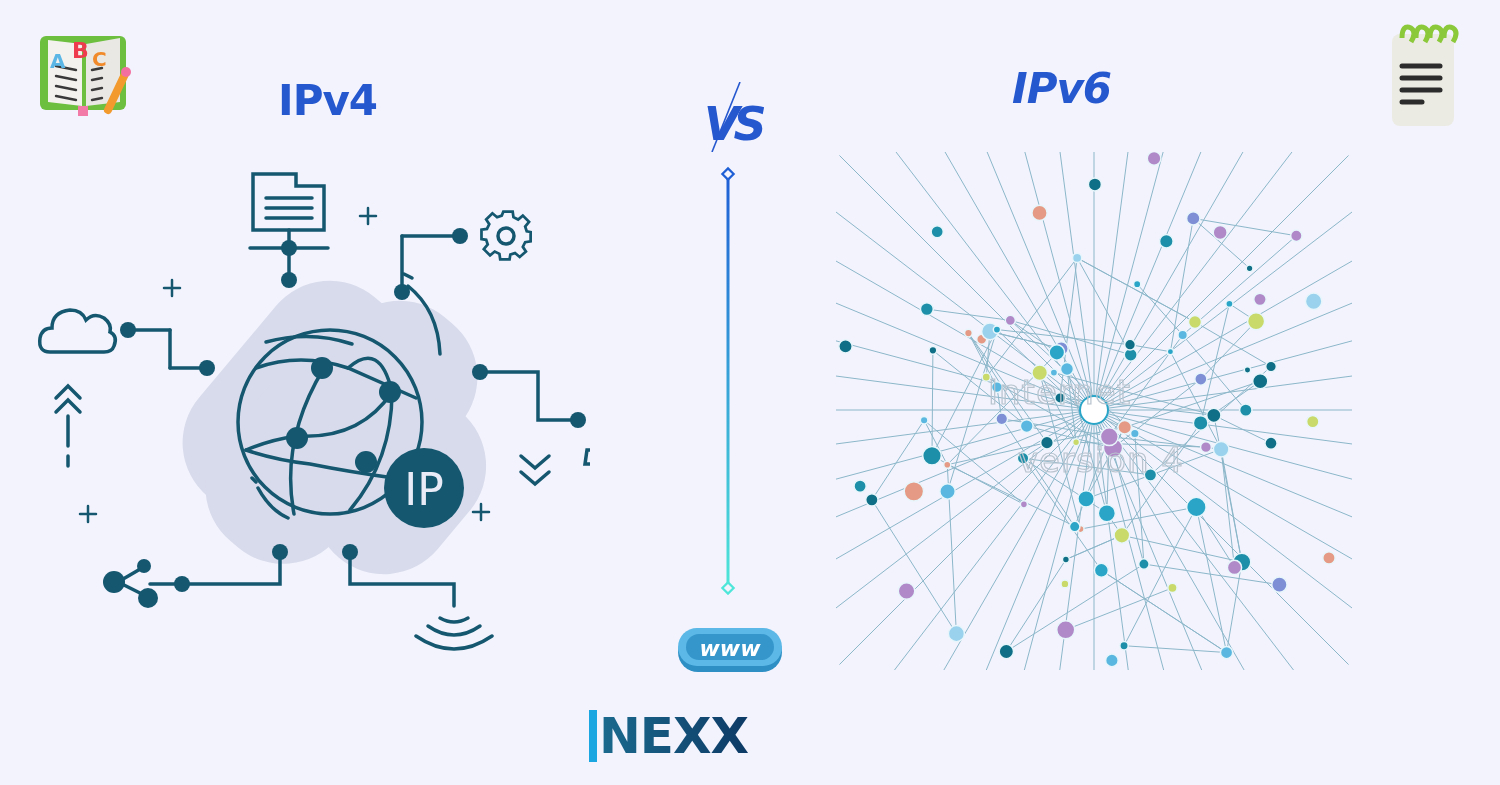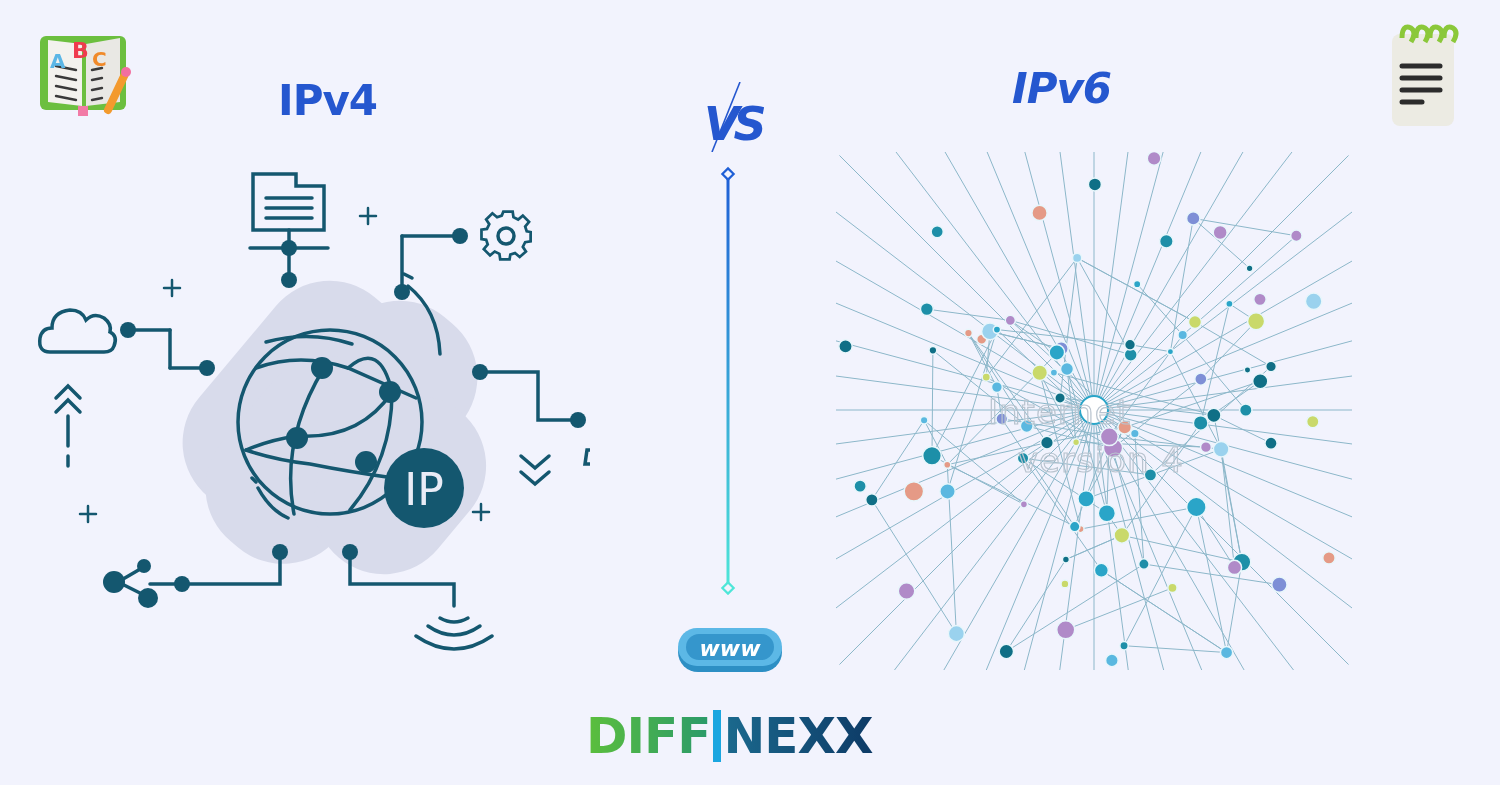--- a/index.html
+++ b/index.html
@@ -24,21 +24,21 @@
   #logo-bar { width: 8px; height: 52px; background: #1aa6e0; margin: 0 2px 0 3px; }
   #logo-nexx { background: linear-gradient(90deg,#1b6a8e,#0d3a66); -webkit-background-clip: text; background-clip: text; color: transparent; }
   #ipv4-illustration { left: 30px; top: 160px; width: 560px; height: 500px; }
   #ipv6-network { left: 836px; top: 152px; width: 516px; height: 518px; }
   #book-icon { left: 36px; top: 26px; width: 96px; height: 90px; }
   #notepad-icon { left: 1388px; top: 20px; width: 72px; height: 110px; }
   .net-label {
     position: absolute; font-family: "DejaVu Sans", sans-serif; font-size: 34px; color: transparent;
     -webkit-text-stroke: 1.2px #b9c4cf; letter-spacing: 1px; pointer-events: none;
   }
-  #net-label-1 { left: 988px; top: 392px; }
+  #net-label-1 { left: 988px; top: 372px; }
   #net-label-2 { left: 1018px; top: 440px; }
 </style>
 </head>
 <body>
 
 <svg id="book-icon" class="abs" viewBox="0 0 96 90">
   <rect x="4" y="10" width="86" height="74" rx="6" fill="#6cbf3f"></rect>
   <path d="M12 14 L46 18 L46 80 L12 76 Z" fill="#f3f2ee"></path>
   <path d="M50 18 L84 12 L84 76 L50 80 Z" fill="#e9e8e4"></path>
   <g stroke="#3a3a3a" stroke-width="2.4" stroke-linecap="round">
@@ -449,16 +449,15 @@
 <div id="net-label-2" class="net-label">version 4</div>
 
 <svg id="www" class="abs" viewBox="0 0 108 48">
   <rect x="2" y="6" width="104" height="40" rx="20" fill="#2d8fc4"></rect>
   <rect x="2" y="2" width="104" height="38" rx="19" fill="#5cb8e6"></rect>
   <rect x="10" y="8" width="88" height="26" rx="13" fill="#3596cc"></rect>
   <text x="54" y="30" text-anchor="middle" font-family="DejaVu Sans" font-weight="bold" font-style="italic" font-size="22" fill="#ffffff">www</text>
 </svg>
 
 <div id="logo" class="abs">
-  <span id="logo-diff" class="logo-part">DIFF</span>
   <span id="logo-bar"></span>
   <span id="logo-nexx" class="logo-part">NEXX</span>
 </div>
 
 </body></html>

